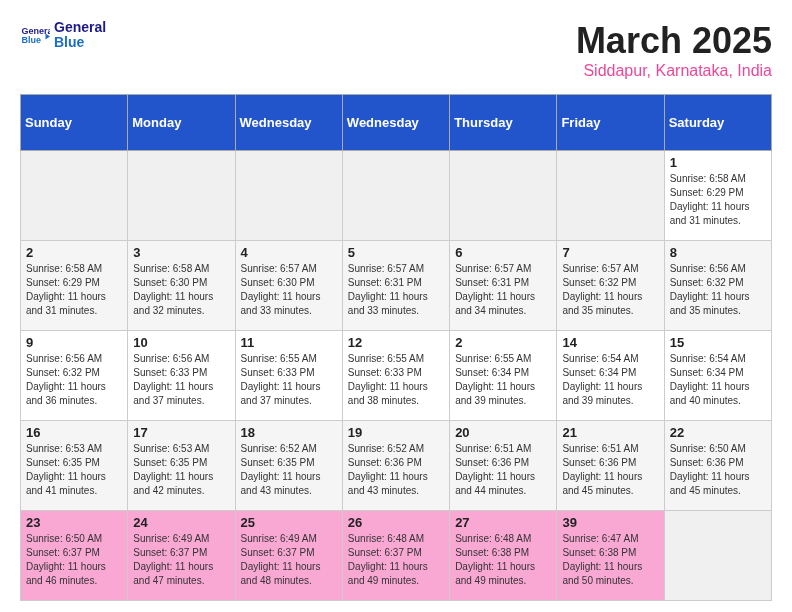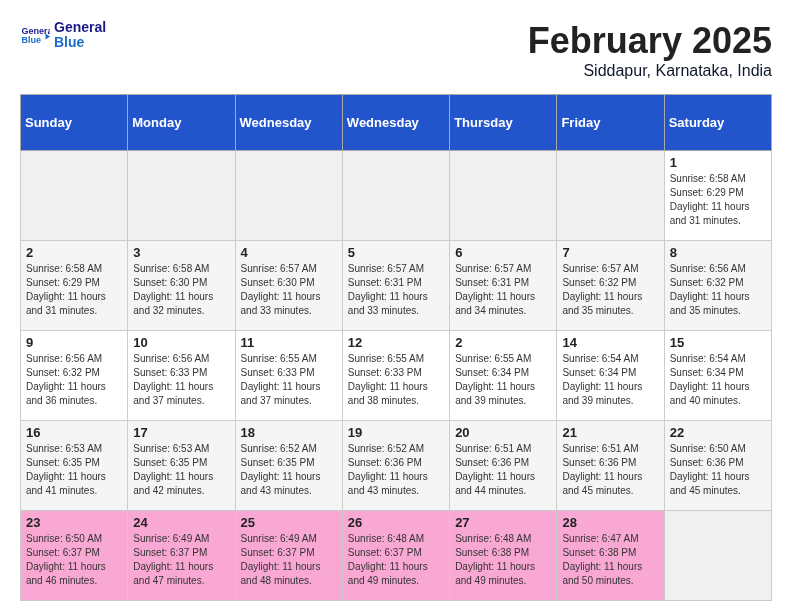--- a/index.html
+++ b/index.html
@@ -24,21 +24,21 @@
       text-align: right;
       margin-bottom: 6px;
     }
     .calendar-title {
       font-size: 36px;
       font-weight: bold;
       color: #222;
     }
     .calendar-subtitle {
       font-size: 16px;
-      color: #0f172a;
+      color: #ec4899;
     }
     .top-row {
       display: flex;
       justify-content: space-between;
       align-items: flex-start;
       margin-bottom: 8px;
     }
     table {
       width: 100%;
       border-collapse: collapse;
@@ -83,21 +83,21 @@
       <text x="2" y="18" font-size="12" font-weight="bold" fill="#1a1a8c">General</text>
       <text x="2" y="30" font-size="12" font-weight="bold" fill="#1a6ec7">Blue</text>
       <polygon points="34,18 40,22 34,26" fill="#1a6ec7"></polygon>
     </svg>
     <div>
       <div style="font-size:14px;font-weight:bold;color:#1a1a8c;line-height:1.1">General</div>
       <div style="font-size:14px;font-weight:bold;color:#1a6ec7;line-height:1.1">Blue</div>
     </div>
   </div>
   <div class="title-section">
-    <div class="calendar-title">February 2025</div>
+    <div class="calendar-title">March 2025</div>
     <div class="calendar-subtitle">Siddapur, Karnataka, India</div>
   </div>
 </div>
 
 <table>
   <thead>
     <tr>
       <th>Sunday</th>
       <th>Monday</th>
       <th>Wednesday</th>
@@ -306,21 +306,21 @@
 and 49 minutes.</div>
         </td>
         <td>
           <span class="day-num">27</span>
           <div class="day-info" style="white-space: pre-line;">Sunrise: 6:48 AM
 Sunset: 6:38 PM
 Daylight: 11 hours
 and 49 minutes.</div>
         </td>
         <td>
-          <span class="day-num">28</span>
+          <span class="day-num">39</span>
           <div class="day-info" style="white-space: pre-line;">Sunrise: 6:47 AM
 Sunset: 6:38 PM
 Daylight: 11 hours
 and 50 minutes.</div>
         </td>
         <td style="background: rgb(240, 240, 240);"></td>
       </tr>
     </tbody>
 </table>
 

